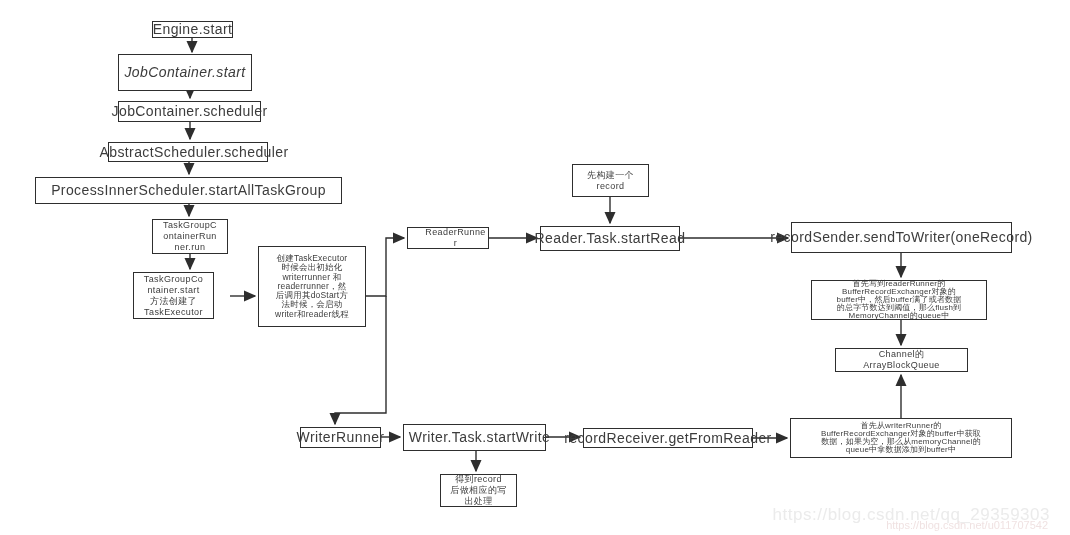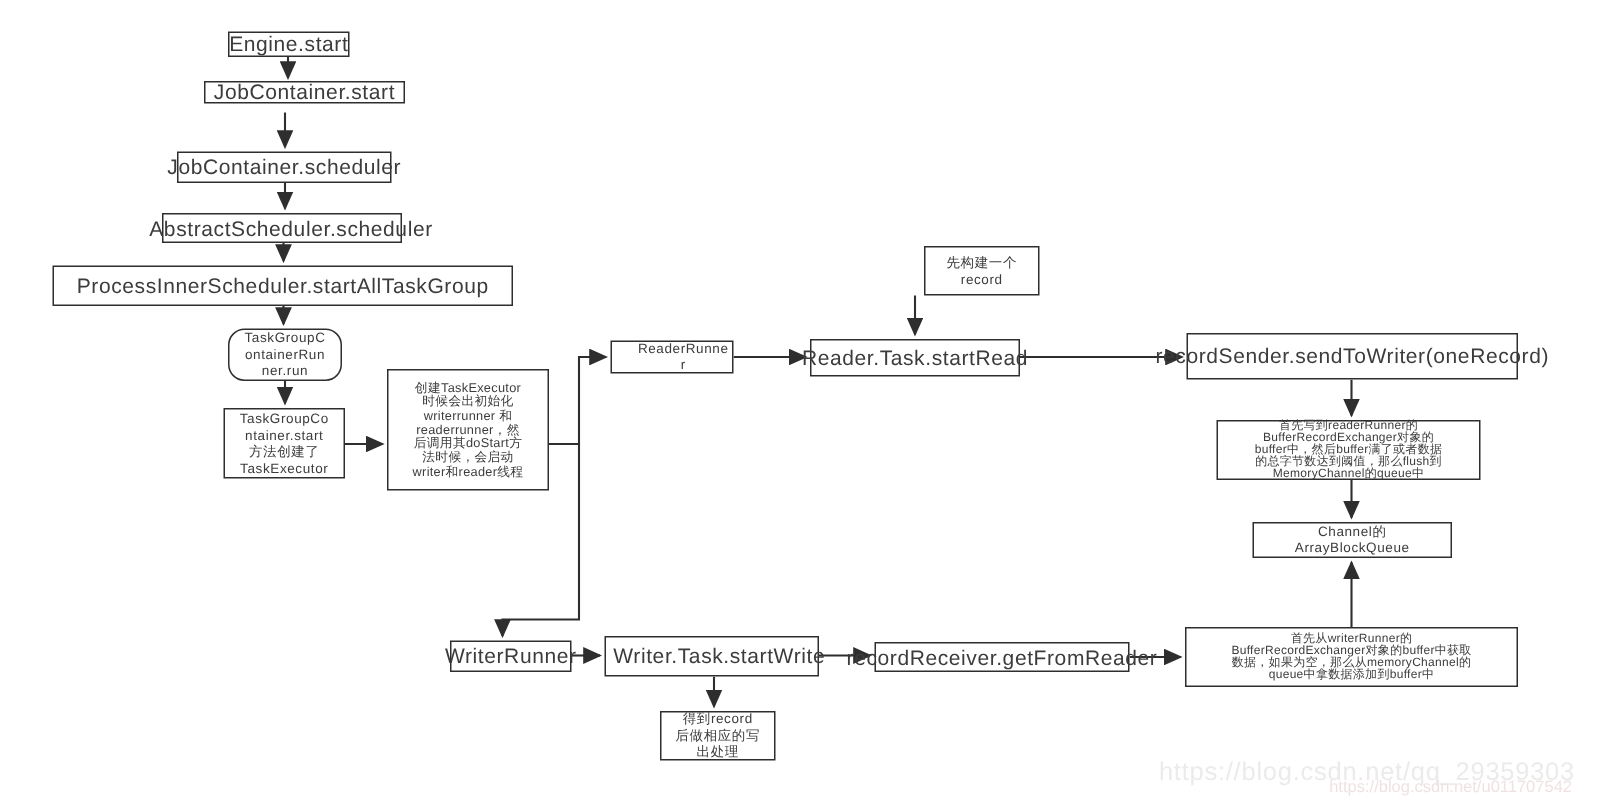--- a/index.html
+++ b/index.html
@@ -70,49 +70,49 @@
       <path d="M901,418 V375" marker-end="url(#ah)"></path>
       <path d="M381,437 H400" marker-end="url(#ah)"></path>
       <path d="M546,437 H580" marker-end="url(#ah)"></path>
       <path d="M753,438 H787" marker-end="url(#ah)"></path>
       <path d="M476,451 V471" marker-end="url(#ah)"></path>
     </g>
   </svg>
 
   <div class="node" style="left:152px;top:21px;width:81px;height:17px;">Engine.start</div>
 
-  <div class="node" style="left:136px;top:54px;width:134px;height:15px;">JobContainer.start</div>
+  <div class="node" style="left:118px;top:54px;width:134px;height:37px;font-style:italic;">JobContainer.start</div>
 
   <div class="node" style="left:118px;top:101px;width:143px;height:21px;">JobContainer.scheduler</div>
 
   <div class="node" style="left:108px;top:142px;width:160px;height:20px;padding-left:12px;">AbstractScheduler.scheduler</div>
 
   <div class="node" style="left:35px;top:177px;width:307px;height:27px;">ProcessInnerScheduler.startAllTaskGroup</div>
 
-  <div class="node mid" style="left:152px;top:219px;width:76px;height:35px;border-radius:11px;">TaskGroupC
+  <div class="node mid" style="left:152px;top:219px;width:76px;height:35px;">TaskGroupC
 ontainerRun
 ner.run</div>
 
-  <div class="node mid" style="left:149px;top:272px;width:81px;height:47px;">TaskGroupCo
+  <div class="node mid" style="left:133px;top:272px;width:81px;height:47px;">TaskGroupCo
 ntainer.start
 方法创建了
 TaskExecutor</div>
 
   <div class="node note7" style="left:258px;top:246px;width:108px;height:81px;">创建TaskExecutor
 时候会出初始化
 writerrunner 和
 readerrunner，然
 后调用其doStart方
 法时候，会启动
 writer和reader线程</div>
 
   <div class="node mid" style="left:407px;top:227px;width:82px;height:22px;padding-left:15px;">ReaderRunne
 r</div>
 
-  <div class="node mid" style="left:572px;top:164px;width:77px;height:33px;margin-left:44px;">先构建一个
+  <div class="node mid" style="left:572px;top:164px;width:77px;height:33px;">先构建一个
 record</div>
 
   <div class="node" style="left:540px;top:226px;width:140px;height:25px;">Reader.Task.startRead</div>
 
   <div class="node" style="left:791px;top:222px;width:221px;height:31px;">recordSender.sendToWriter(oneRecord)</div>
 
   <div class="node note" style="left:811px;top:280px;width:176px;height:40px;">首先写到readerRunner的
 BufferRecordExchanger对象的
 buffer中，然后buffer满了或者数据
 的总字节数达到阈值，那么flush到

